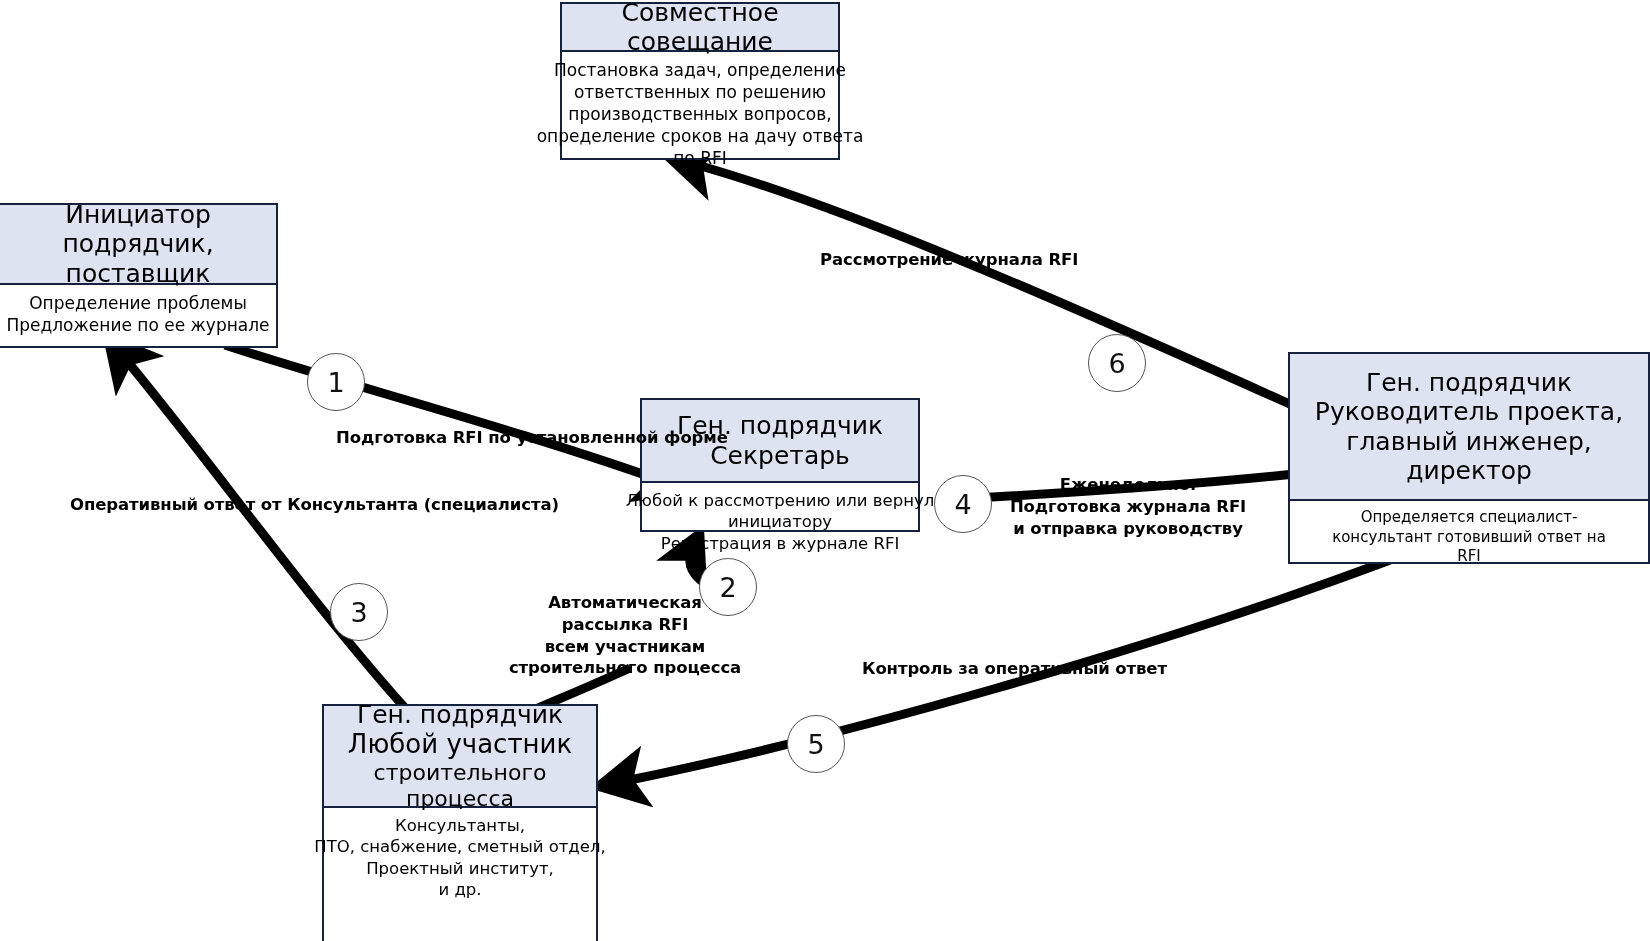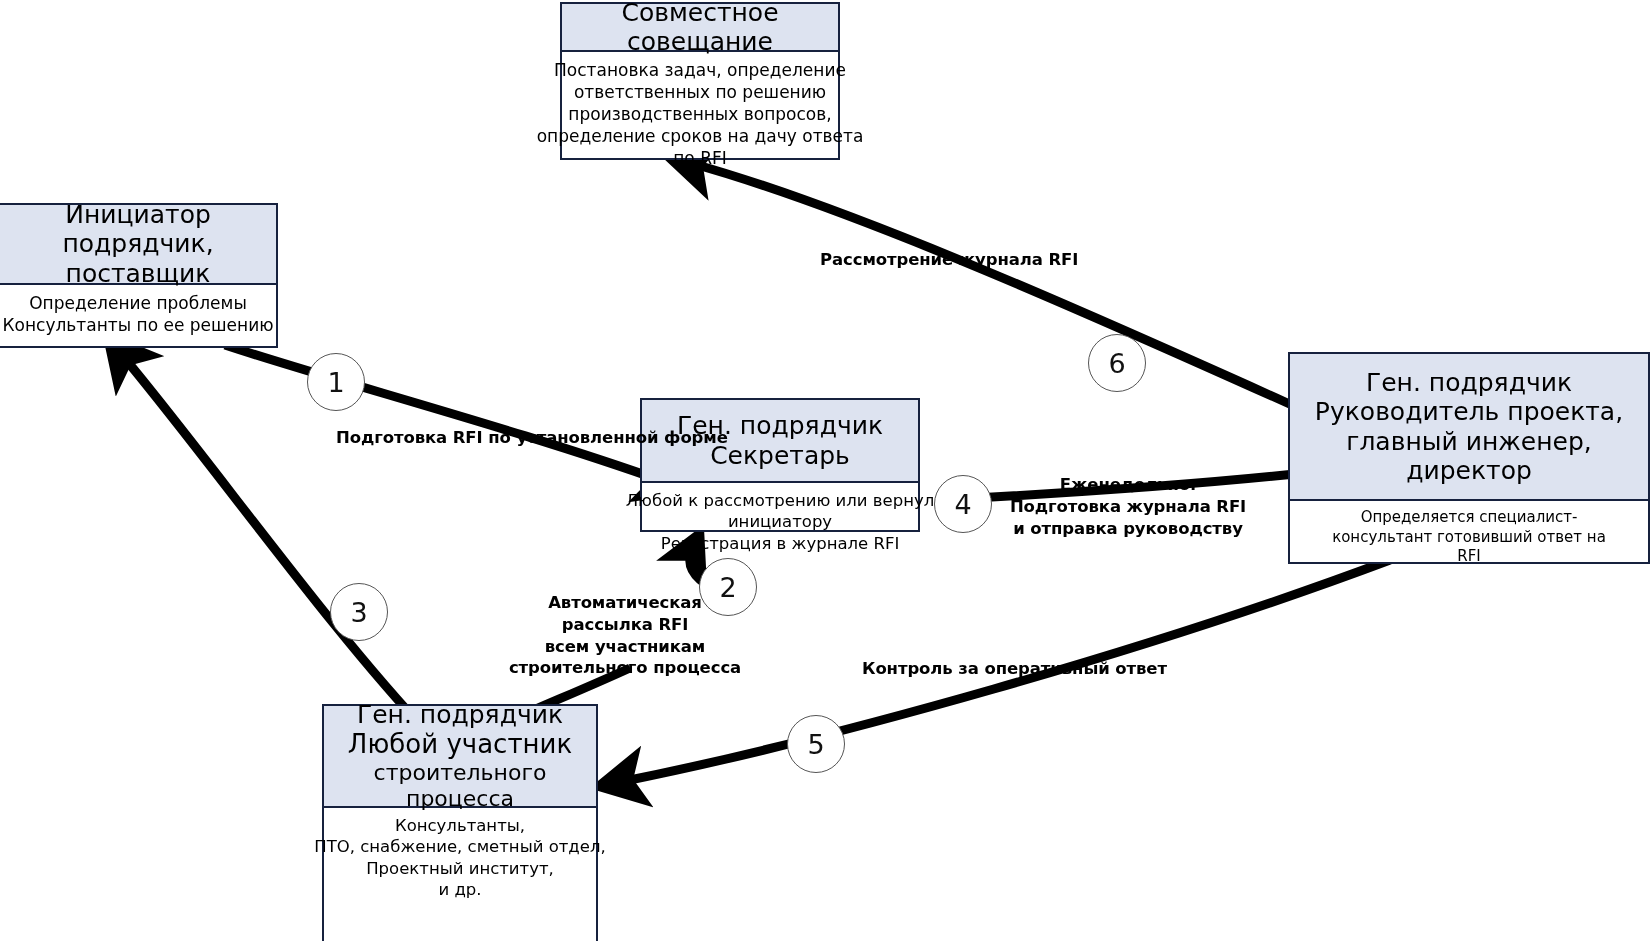--- a/index.html
+++ b/index.html
@@ -66,21 +66,21 @@
     </div>
   </div>
 
   <div class="node" style="left:-2px;top:203px;width:280px;height:145px;">
     <div class="hdr" style="height:70px;">
       <div class="l1">Инициатор</div>
       <div class="l2">подрядчик, поставщик</div>
     </div>
     <div class="body">
       <div>Определение проблемы</div>
-      <div>Консультанты по ее решению</div>
+      <div>Предложение по ее журнале</div>
     </div>
   </div>
 
   <div class="node" style="left:640px;top:398px;width:280px;height:134px;">
     <div class="hdr" style="height:73px;">
       <div class="l1">Ген. подрядчик</div>
       <div class="l2">Секретарь</div>
     </div>
     <div class="body" style="font-size:16.5px;">
       <div>Любой к рассмотрению или вернул</div>
@@ -140,20 +140,23 @@
     <div>Подготовка RFI по установленной форме</div>
   </div>
 
   <div class="lbl" style="left:500px;top:592px;width:250px;">
     <div>Автоматическая</div>
     <div>рассылка RFI</div>
     <div>всем участникам</div>
     <div>строительного процесса</div>
   </div>
 
+  <div class="lbl" style="left:70px;top:494px;width:440px;">
+    <div>Оперативный ответ от Консультанта (специалиста)</div>
+  </div>
 
   <div class="lbl" style="left:1003px;top:474px;width:250px;">
     <div>Еженедельно.</div>
     <div>Подготовка журнала RFI</div>
     <div>и отправка руководству</div>
   </div>
 
   <div class="lbl" style="left:862px;top:658px;width:290px;">
     <div>Контроль за оперативный ответ</div>
   </div>

